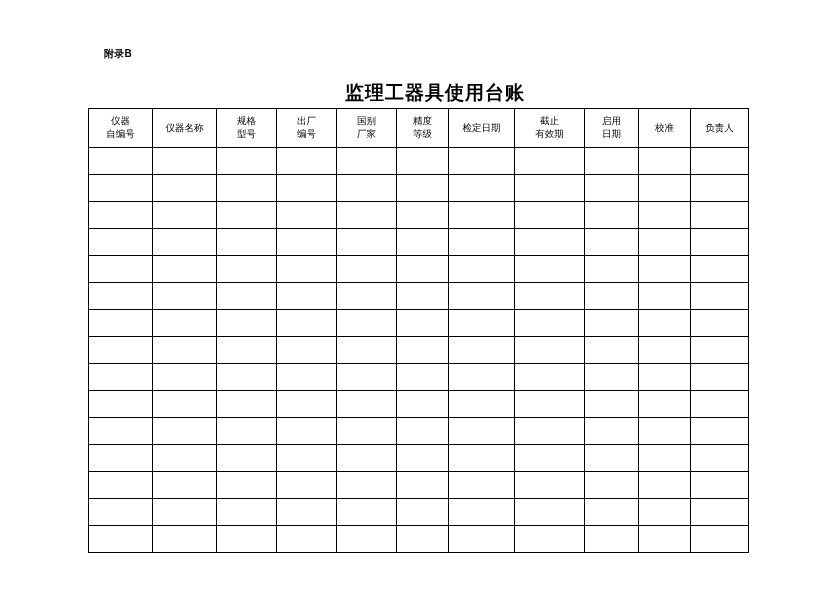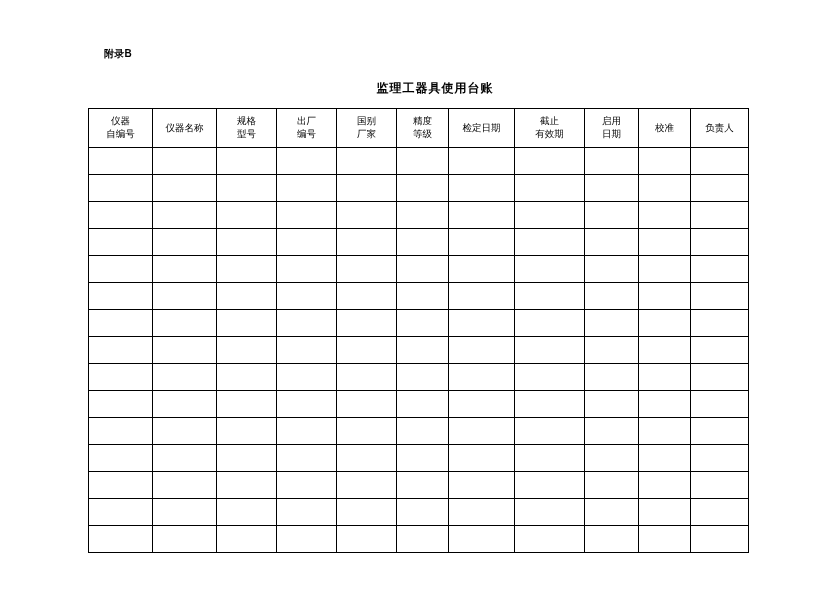--- a/index.html
+++ b/index.html
@@ -28,21 +28,21 @@
     font-size: 10px;
     font-weight: bold;
     letter-spacing: 0.3px;
   }
   .doc-title {
     position: absolute;
     left: 0;
     right: 0;
     top: 80px;
     text-align: center;
-    font-size: 12px;
+    font-size: 19px;
     font-weight: bold;
     letter-spacing: 1px;
     padding-left: 34px;
   }
   .table-wrap {
     position: absolute;
     left: 88px;
     top: 108px;
     width: 660px;
   }

